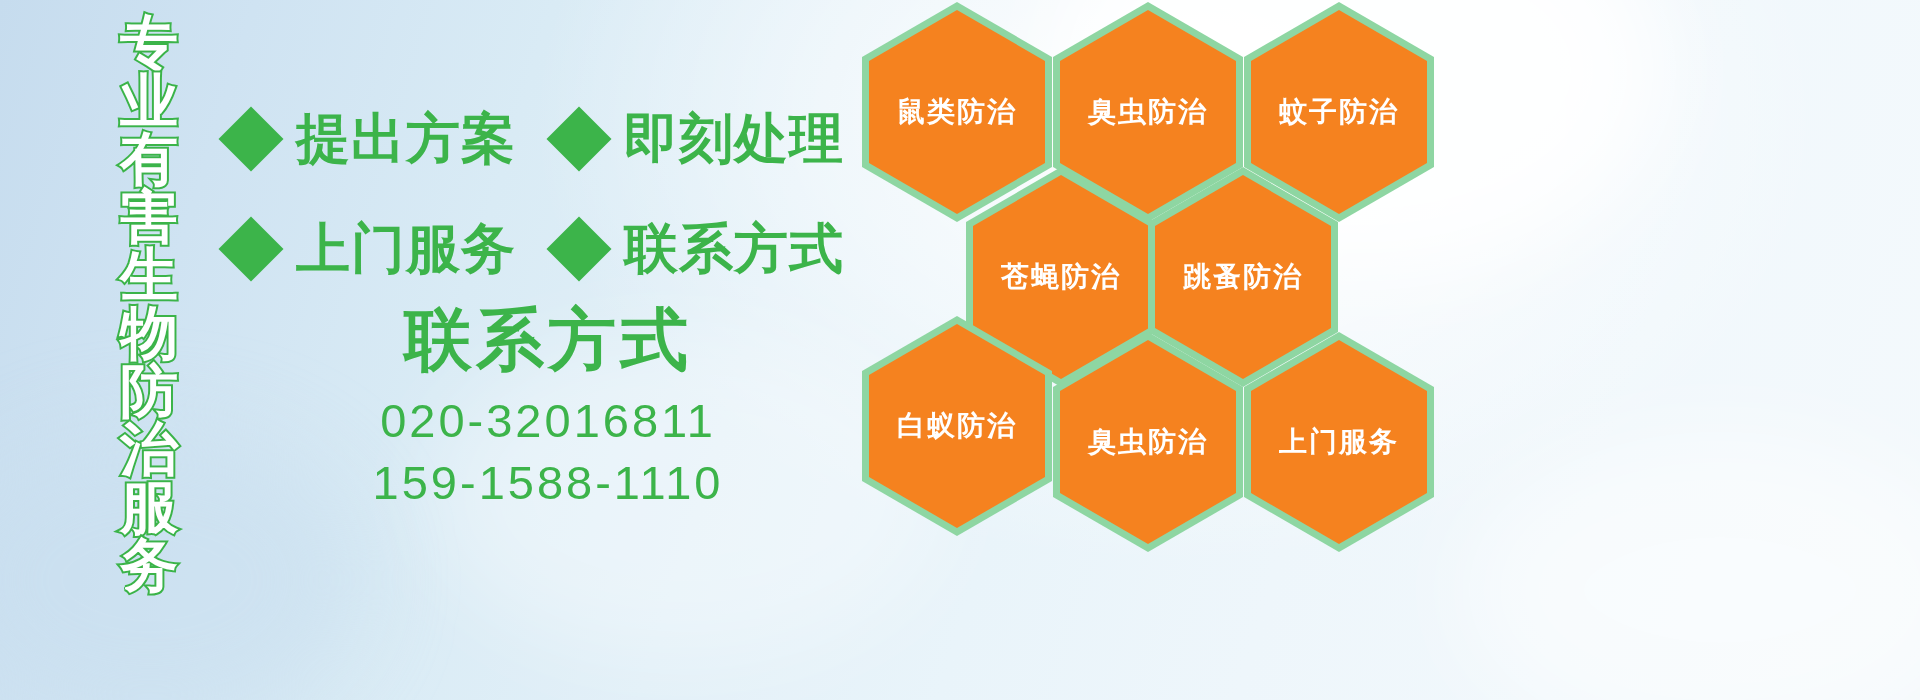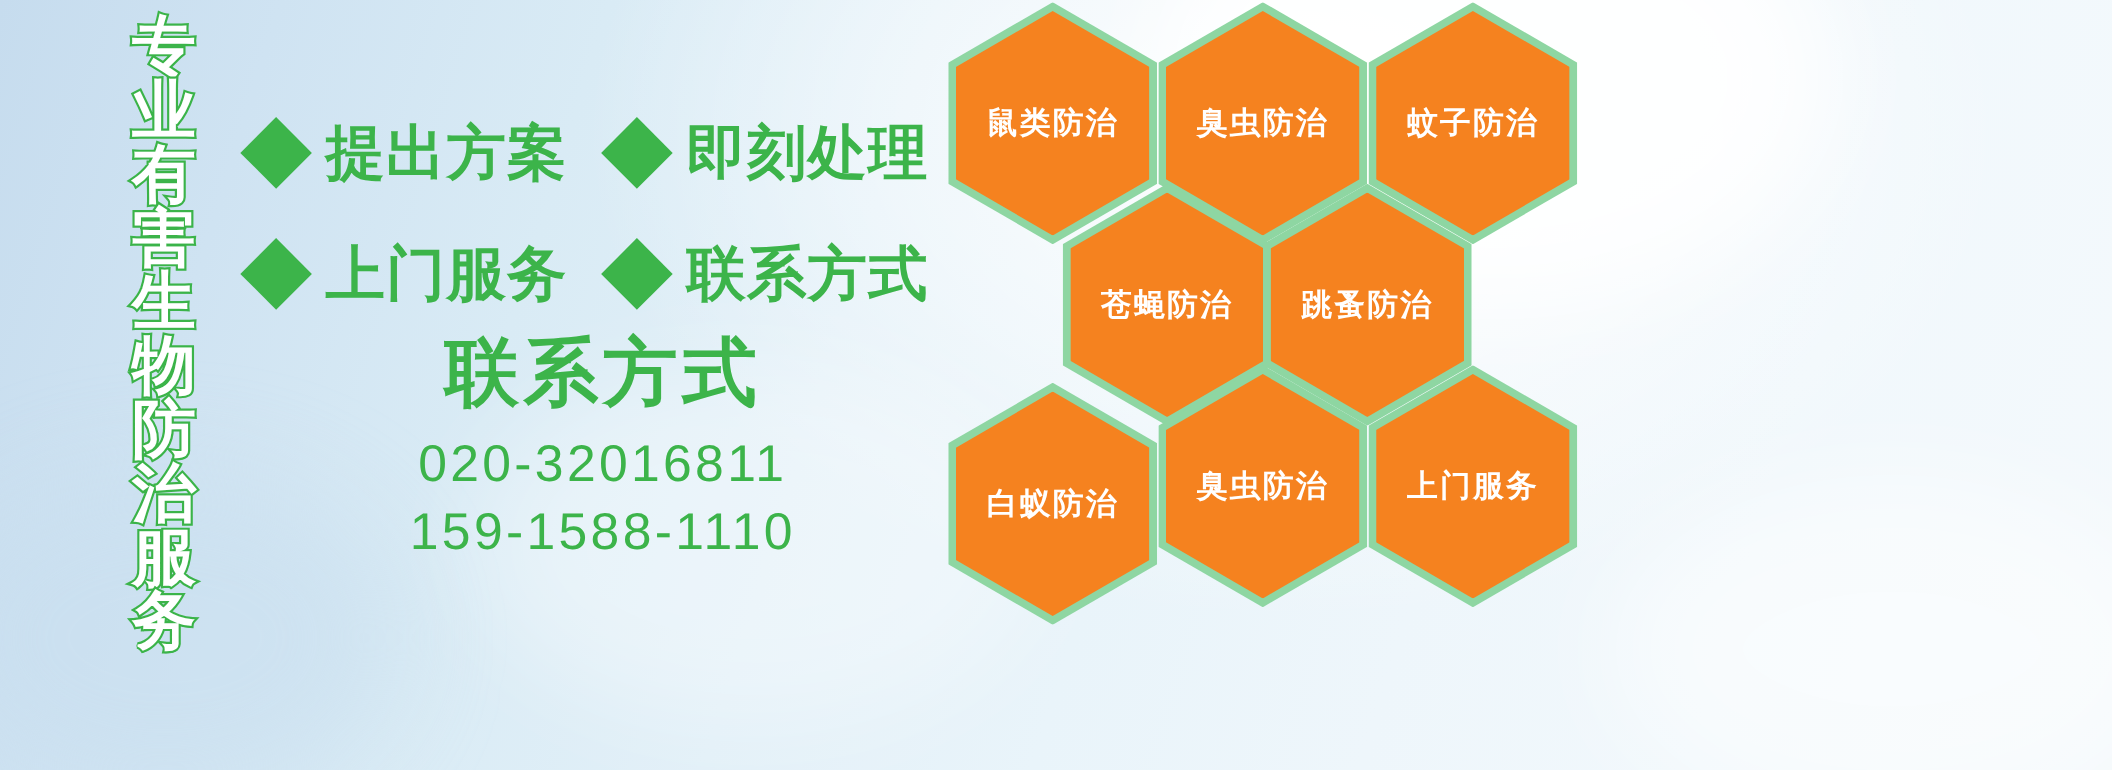--- a/index.html
+++ b/index.html
@@ -165,21 +165,21 @@
       <div class="inner">
         <span class="htext">苍蝇防治</span>
       </div>
     </div>
     <div class="hex" style="left:292px;top:167px;">
       <div class="inner">
         <span class="htext">跳蚤防治</span>
       </div>
     </div>
 
-    <div class="hex" style="left:6px;top:348px;">
+    <div class="hex" style="left:6px;top:316px;">
       <div class="inner">
         <span class="htext">白蚁防治</span>
       </div>
     </div>
     <div class="hex" style="left:197px;top:332px;">
       <div class="inner">
         <span class="htext">臭虫防治</span>
       </div>
     </div>
     <div class="hex" style="left:388px;top:332px;">

